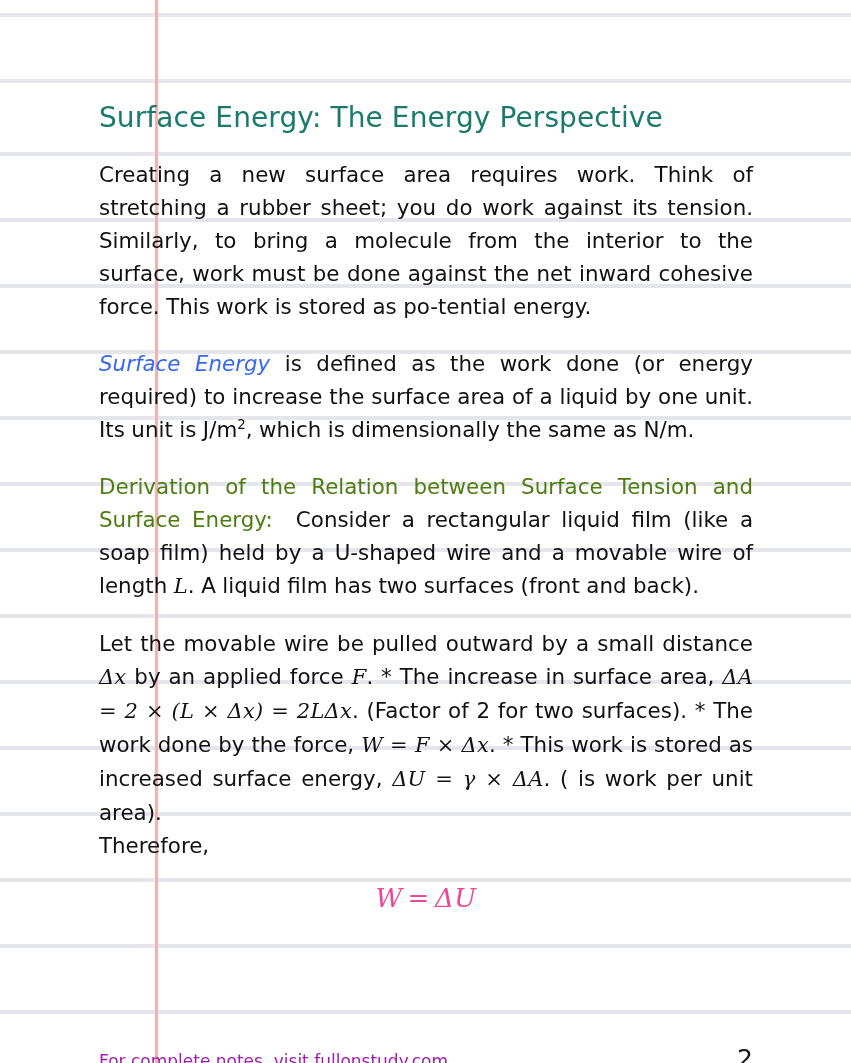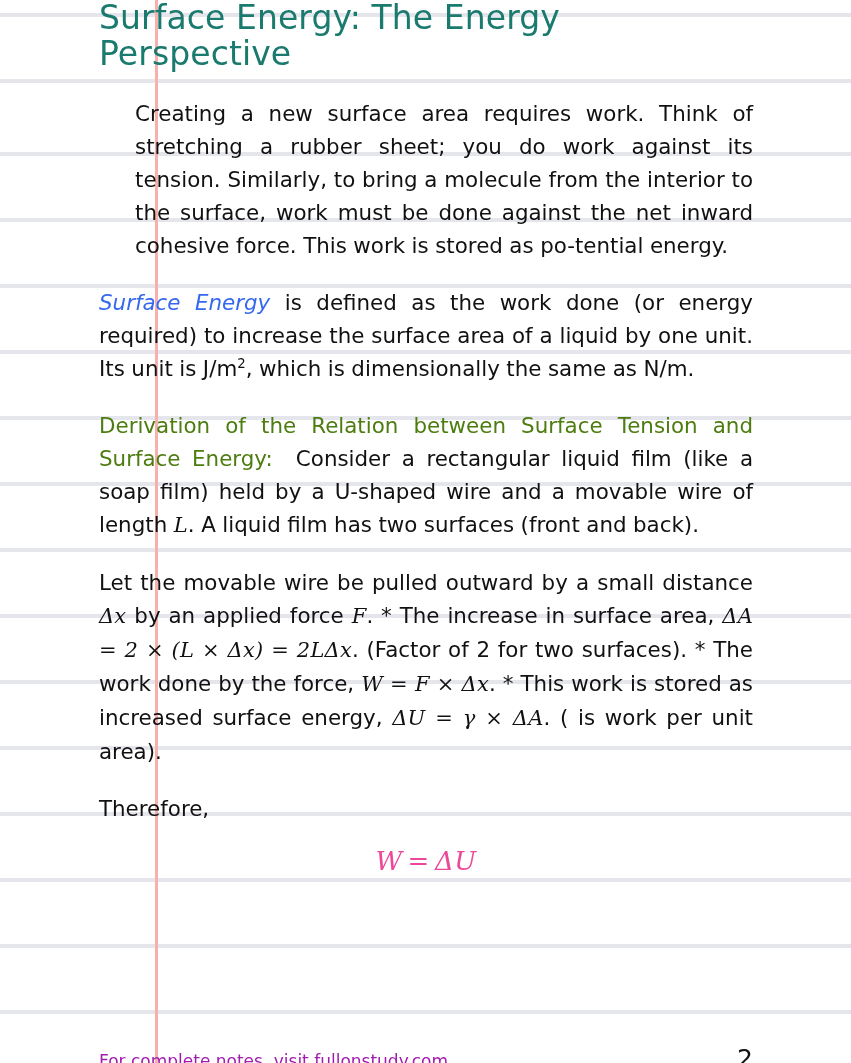--- a/index.html
+++ b/index.html
@@ -50,44 +50,45 @@
     position: absolute;
     left: 99px;
     top: 0;
     width: 654px;
     z-index: 2;
   }
 
   .doc-title {
     color: #1a7a6e;
     font-family: "DejaVu Sans", sans-serif;
-    font-size: 33px;
+    font-size: 28px;
     font-weight: 400;
     letter-spacing: 0.1px;
     line-height: 1.1;
     margin: 0;
+    padding-top: 103px;
   }
 
   p.para {
     margin: 0;
     color: #111111;
     font-size: 21.4px;
     line-height: 33px;
     text-align: justify;
     text-justify: inter-word;
     -webkit-hyphens: manual;
     hyphens: manual;
     word-spacing: -0.3px;
   }
 
-  p.p1 { margin-top: 24px; margin-left: 36px; }
+  p.p1 { margin-top: 24px; }
   p.p2 { margin-top: 24px; }
   p.p3 { margin-top: 24px; }
   p.p4 { margin-top: 24px; }
-  p.p5 { margin-top: 24px; }
+  p.p5 { }
 
   .kw-blue {
     color: #3468ee;
     font-style: italic;
   }
 
   .lead-blue {
     color: #4d7c0f;
   }
 

